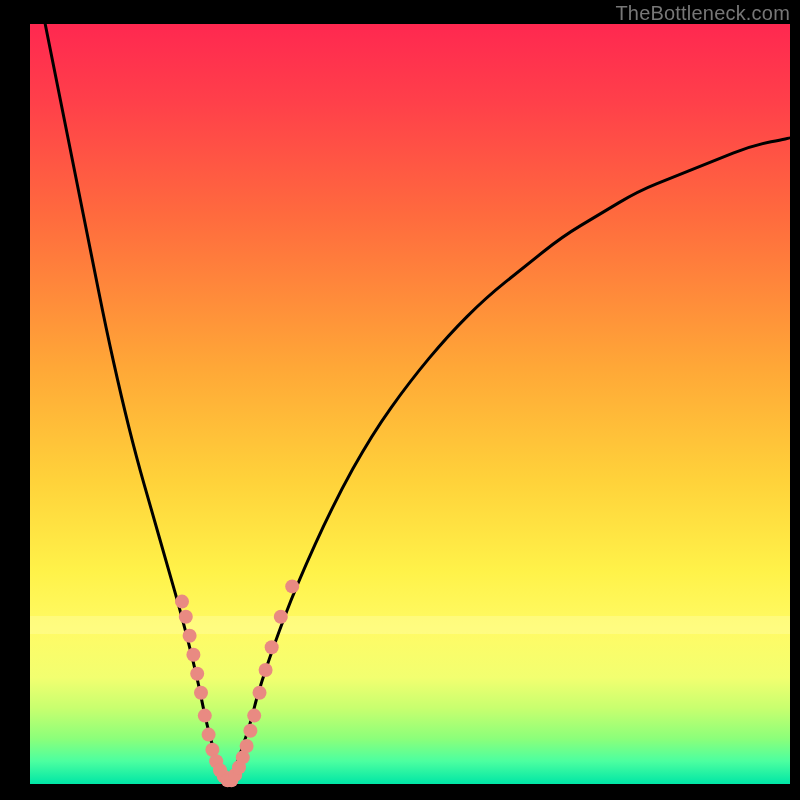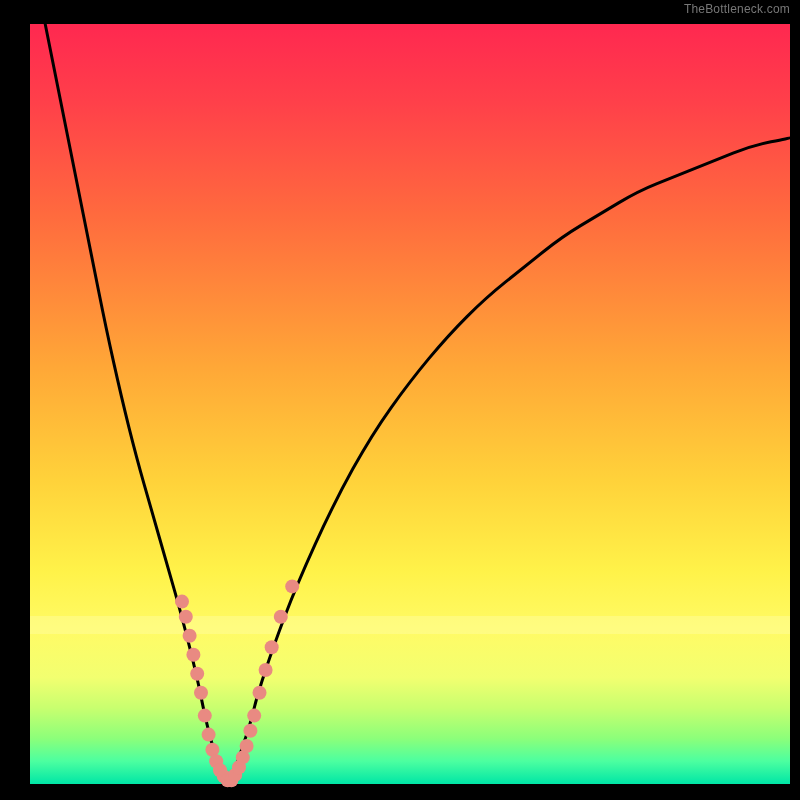--- a/index.html
+++ b/index.html
@@ -39,21 +39,21 @@
       #8cff7a 94%,
       #4cffa0 97%,
       #00e6a6 100%
     );
   }
   .watermark {
     position: absolute;
     top: 2px;
     right: 10px;
     color: #777;
-    font-size: 12px;
+    font-size: 20px;
     font-weight: 500;
     letter-spacing: 0.2px;
     user-select: none;
   }
   svg.curve {
     position: absolute;
     left: 0; top: 0;
     width: 760px;
     height: 760px;
     overflow: visible;

